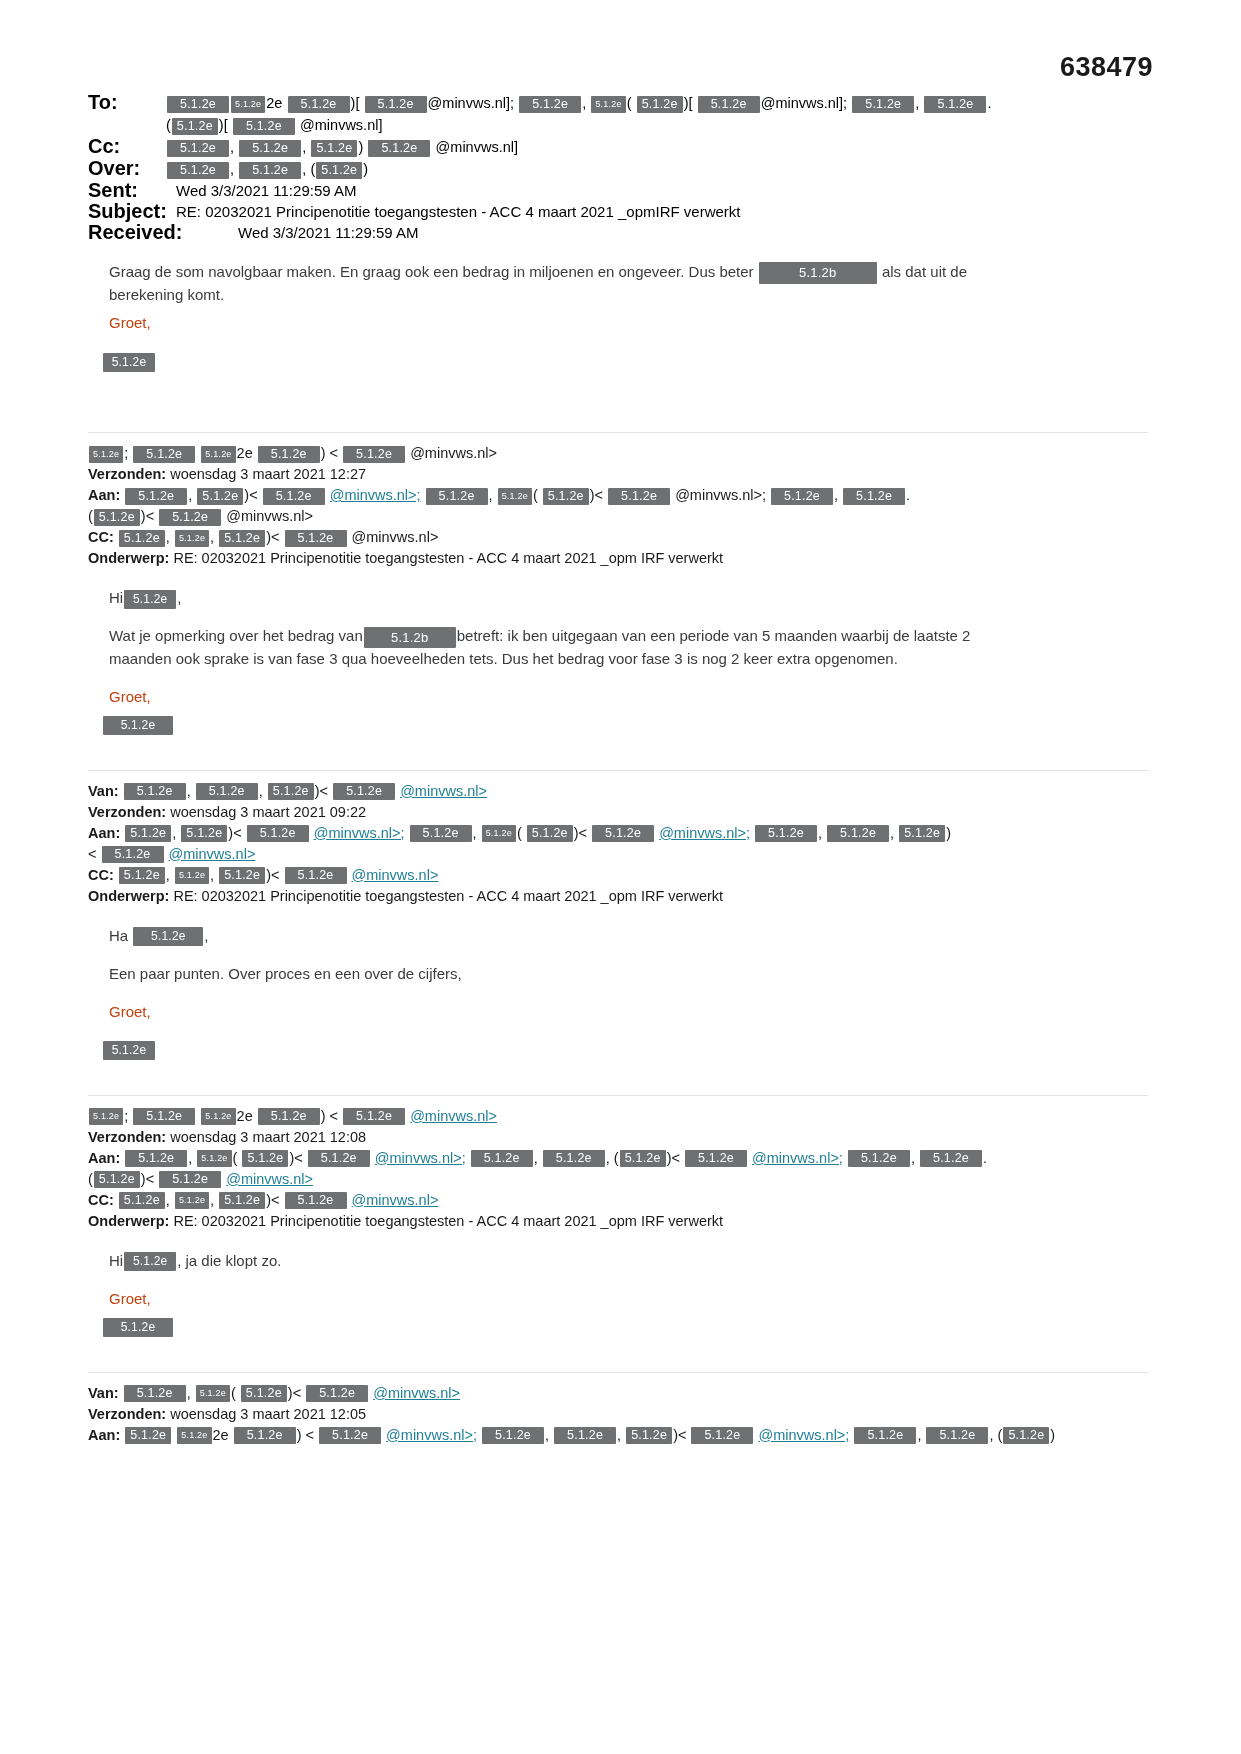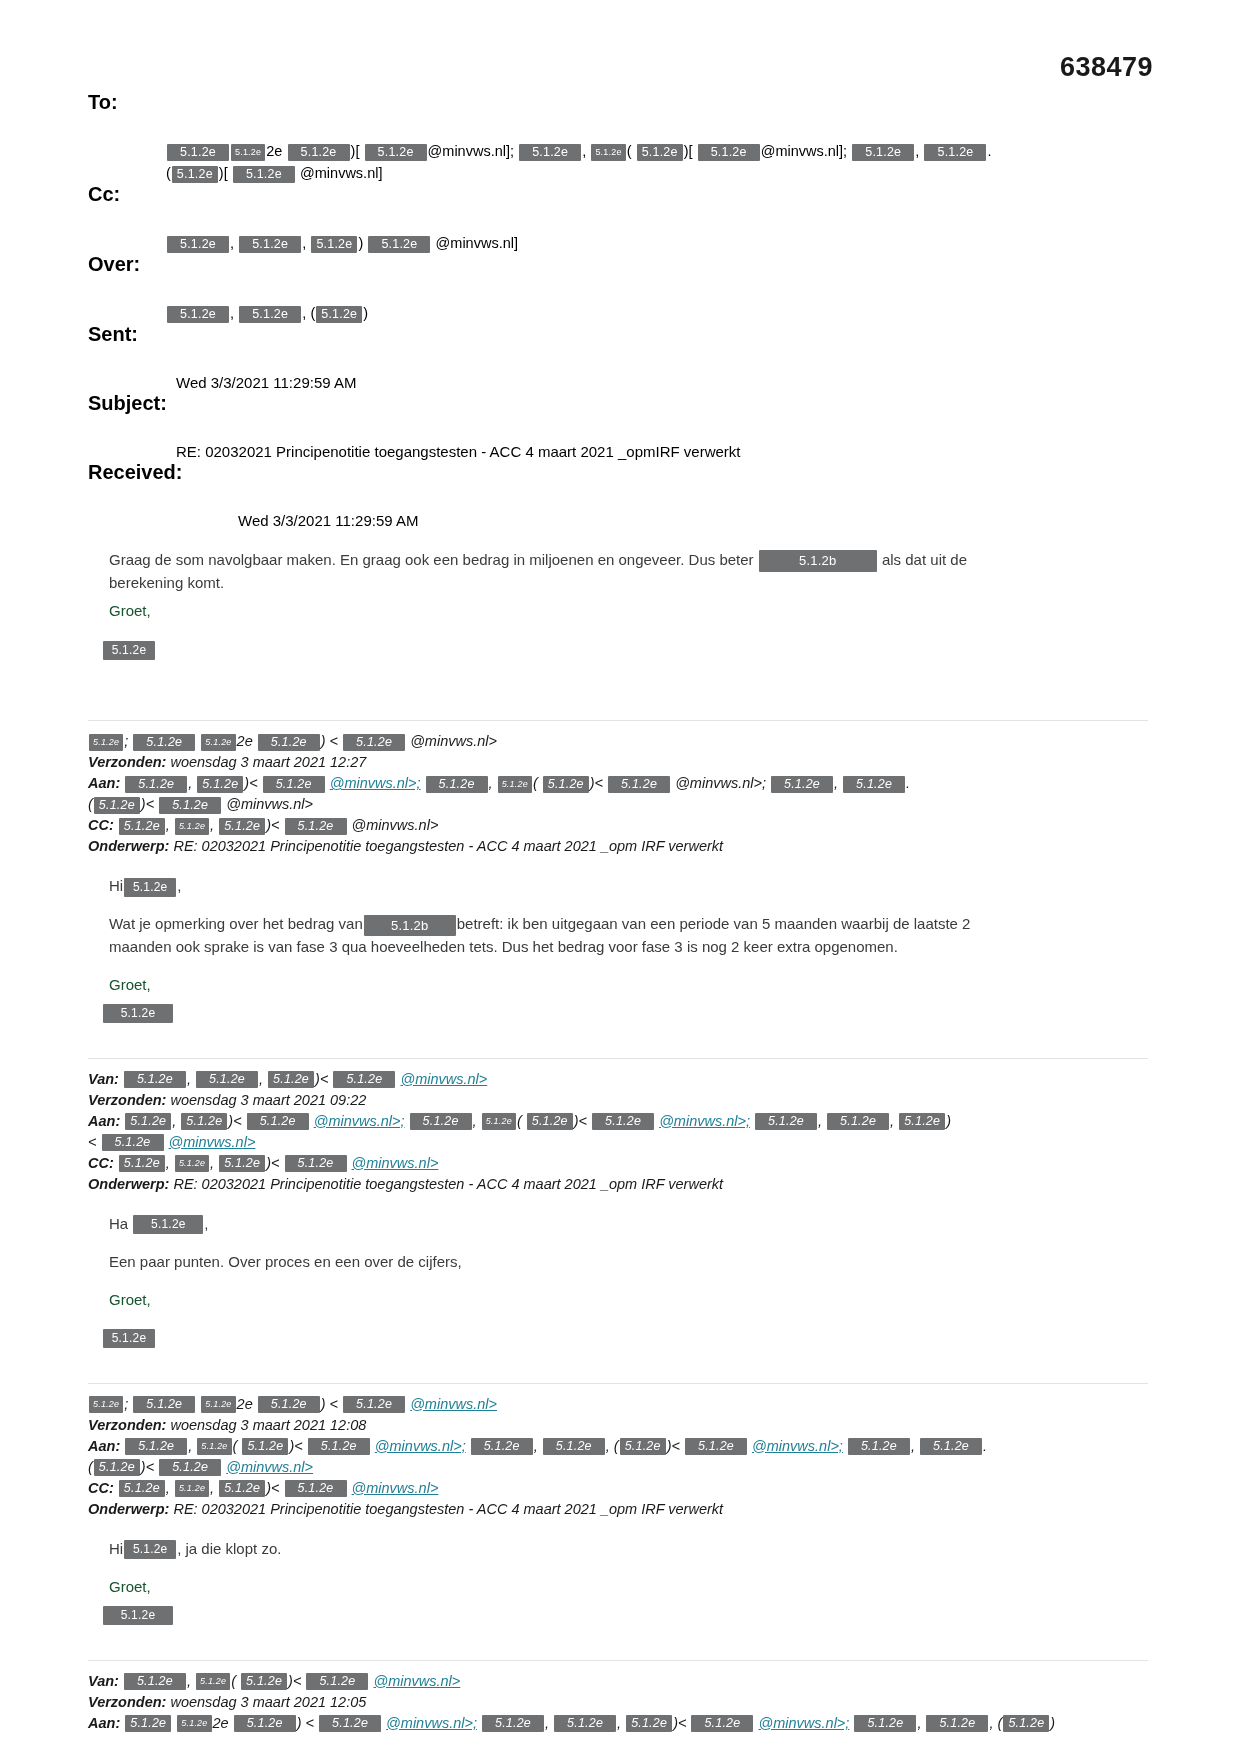--- a/index.html
+++ b/index.html
@@ -87,21 +87,20 @@
     align-items: flex-start;
   }
   .hdr-label {
     font-weight: bold;
     width: 78px;
     flex: 0 0 78px;
     font-size: 20px;
   }
   .hdr-val {
     flex: 1;
-    margin-top: 48px;
   }
   .hdr .plain { font-size: 14.5px; }
   .hdr-indent { padding-left: 78px; }
   .hdr-sent { padding-left: 10px; }
 
   
   .msg-body {
     font-size: 15px;
     line-height: 22px;
     color: #3b3b3b;
@@ -111,29 +110,29 @@
   .sep {
     border-top: 1px solid #e2e2e2;
     margin: 16px 0 10px 0;
   }
   .quote-hdr {
     font-size: 14.5px;
     line-height: 21px;
     color: #1a1a1a;
   }
   .quote-hdr .lbl { font-weight: bold; }
-  .ln { display: block; font-style: italic; }
+  .ln { display: block; }
   .mail {
     color: #1f7f95;
     text-decoration: underline;
   }
   .gap-s { height: 10px; }
   .gap-m { height: 18px; }
   .gap-xl { height: 44px; }
-  .greet { color: #14532d; }
+  .greet { color: #c2410c; }
 </style>
 </head>
 <body>
 
 <div class="page">
 
   <div class="doc-number">638479</div>
 
   <div class="content">
 

